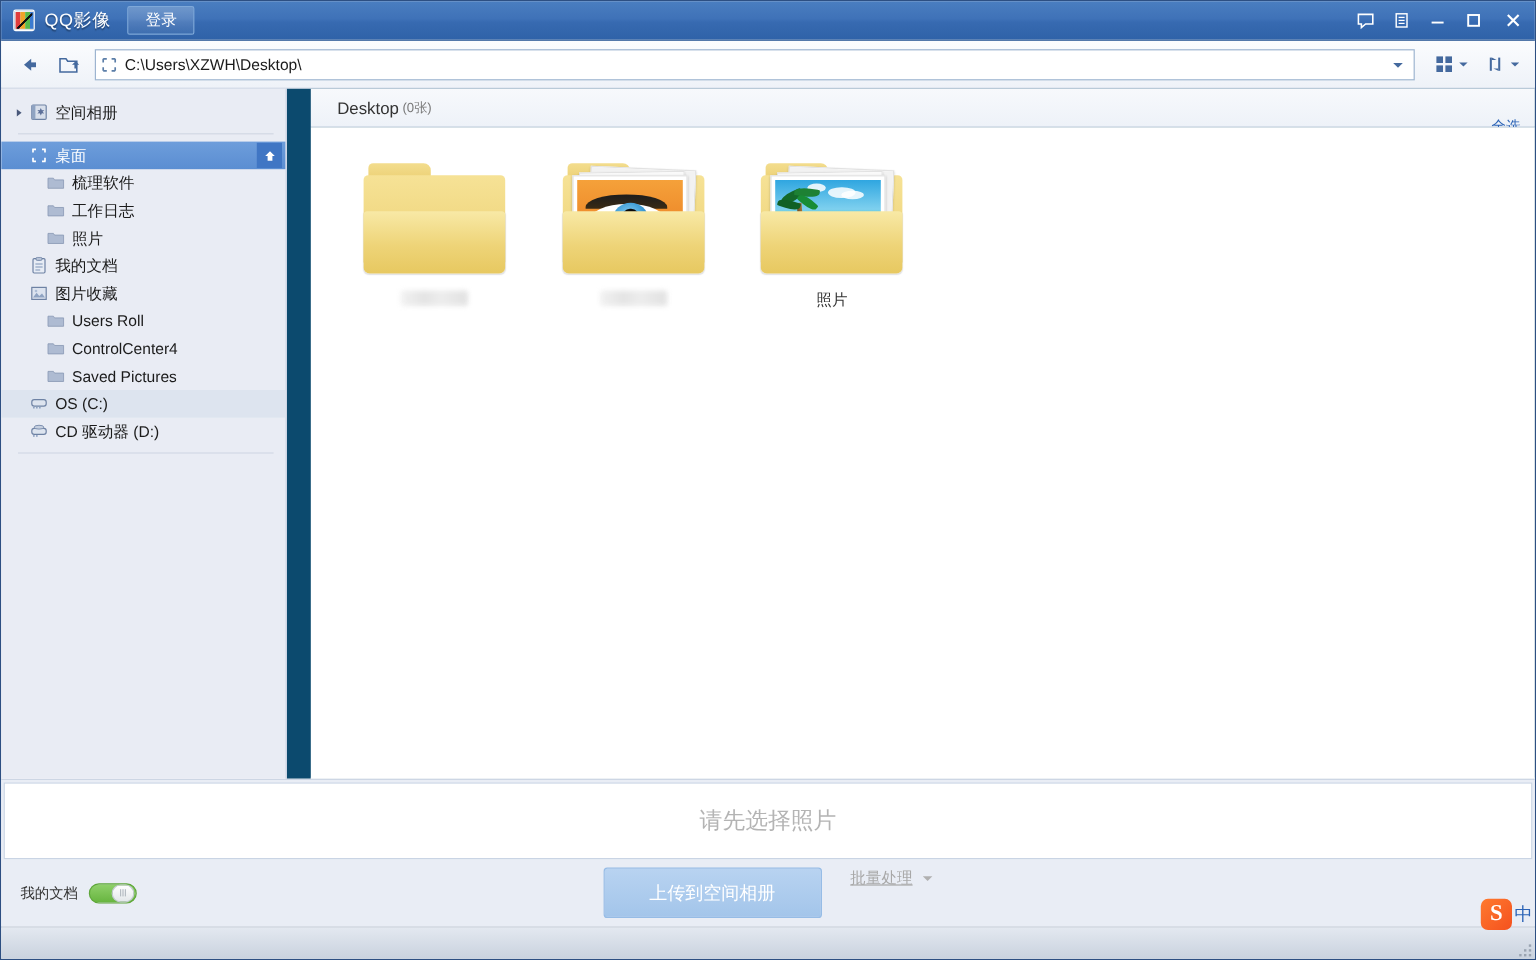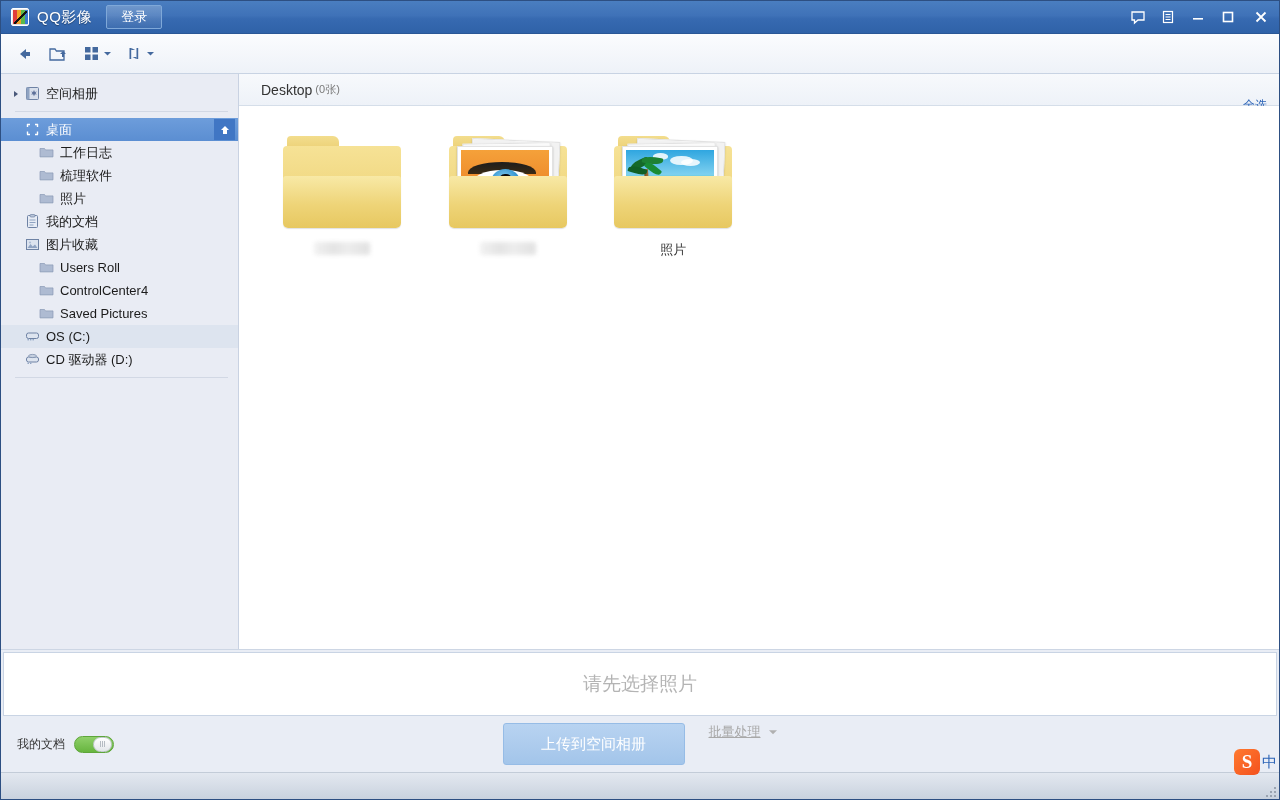--- a/index.html
+++ b/index.html
@@ -64,21 +64,21 @@
   .caret{width:14px;display:flex;align-items:center;justify-content:center;flex:0 0 14px;}
   .side-ico{width:18px;flex:0 0 18px;display:flex;align-items:center;justify-content:center;margin-right:5px;}
   .side-label{white-space:nowrap;overflow:hidden;text-overflow:ellipsis;}
   .indent-1{padding-left:36px;}
   .indent-0{padding-left:22px;}
   .up-badge{position:absolute;right:3px;top:1px;width:21px;height:21px;
     background:#4076c4;display:flex;align-items:center;justify-content:center;cursor:pointer;}
   .side-div{height:1px;background:#d2d8e4;margin:6px 10px 6px 14px;}
 
   
-  .content{flex:1;display:flex;flex-direction:column;min-width:0;background:#f97316;}
+  .content{flex:1;display:flex;flex-direction:column;min-width:0;background:#0c4a6e;padding-left:20px;}
   .content-head{height:32px;flex:0 0 32px;display:flex;align-items:center;
     background:linear-gradient(to bottom,#f7f9fc,#eef2f8);border-bottom:1px solid #d5dee9;
     padding:0 12px 0 22px;box-sizing:border-box;}
   .ch-title{font-size:14px;color:#333;}
   .ch-count{font-size:11px;color:#7a7a7a;margin-left:3px;}
   .ch-spacer{flex:1;}
   .ch-link{font-size:12px;color:#2b63b6;text-decoration:underline;cursor:pointer;margin-top:32px;}
 
   .grid{flex:1;padding:22px 0 0 22px;box-sizing:border-box;overflow:auto;
     background:#ffffff;border-bottom:1px solid #ffffff;}
@@ -220,20 +220,33 @@
           <rect x="10" y="7" width="5" height="4" fill="#44699e"></rect>
       </svg>
     </div>
     <div class="nav-btn">
       <svg width="20" height="18" viewBox="0 0 20 18">
         <path d="M3 4h5l1.4 2H17v9H3z" fill="none" stroke="#44699e" stroke-width="1.3"></path>
         <path d="M13 9l3-3 3 3h-2v3h-2V9z" fill="#44699e"></path>
       </svg>
     </div>
 
+    <div class="addrbar">
+      <div class="addr-ico">
+        <svg width="14" height="14" viewBox="0 0 14 14">
+          <path d="M2 2h3M9 2h3M12 2v3M12 9v3M9 12h3M2 12h3M2 9v3M2 2v3" stroke="#5b7ea8" stroke-width="1.4" fill="none"></path>
+        </svg>
+      </div>
+      <div class="addr-text" title="C:\Users\XZWH\Desktop\">C:\Users\XZWH\Desktop\</div>
+      <div class="addr-drop">
+        <svg width="12" height="12" viewBox="0 0 12 12">
+            <path d="M2 4.5l4 4 4-4z" fill="#44699e"></path>
+          </svg>
+      </div>
+    </div>
 
     <div class="tb-tool">
       <svg width="17" height="17" viewBox="0 0 17 17">
         <rect x="2" y="2" width="5.5" height="5.5" fill="#44699e"></rect>
           <rect x="9.5" y="2" width="5.5" height="5.5" fill="#44699e"></rect>
         <rect x="2" y="9.5" width="5.5" height="5.5" fill="#44699e"></rect>
           <rect x="9.5" y="9.5" width="5.5" height="5.5" fill="#44699e"></rect>
       </svg>
       <svg width="9" height="9" viewBox="0 0 9 9">
           <path d="M1 3l3.5 3.5L8 3z" fill="#44699e"></path>
@@ -287,30 +300,30 @@
             </svg>
         </span>
       </div>
 
       <div class="side-row indent-1">
         <span class="side-ico">
           <svg width="15" height="13" viewBox="0 0 15 13">
               <path d="M1 2.5h4.5l1 1.4H14v7H1z" fill="#aebbd2" stroke="#8a9ab5" stroke-width=".7"></path>
             </svg>
         </span>
+        <span class="side-label">梳理软件</span>
+      </div>
+
+      <div class="side-row indent-1">
+        <span class="side-ico">
+          <svg width="15" height="13" viewBox="0 0 15 13">
+              <path d="M1 2.5h4.5l1 1.4H14v7H1z" fill="#aebbd2" stroke="#8a9ab5" stroke-width=".7"></path>
+            </svg>
+        </span>
         <span class="side-label">工作日志</span>
-      </div>
-
-      <div class="side-row indent-1">
-        <span class="side-ico">
-          <svg width="15" height="13" viewBox="0 0 15 13">
-              <path d="M1 2.5h4.5l1 1.4H14v7H1z" fill="#aebbd2" stroke="#8a9ab5" stroke-width=".7"></path>
-            </svg>
-        </span>
-        <span class="side-label">梳理软件</span>
       </div>
 
       <div class="side-row indent-1">
         <span class="side-ico">
           <svg width="15" height="13" viewBox="0 0 15 13">
               <path d="M1 2.5h4.5l1 1.4H14v7H1z" fill="#aebbd2" stroke="#8a9ab5" stroke-width=".7"></path>
             </svg>
         </span>
         <span class="side-label">照片</span>
       </div>

